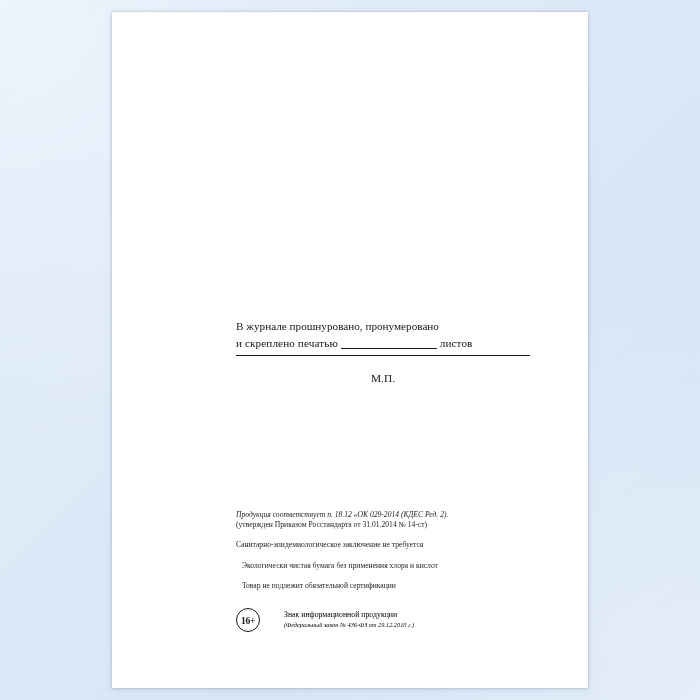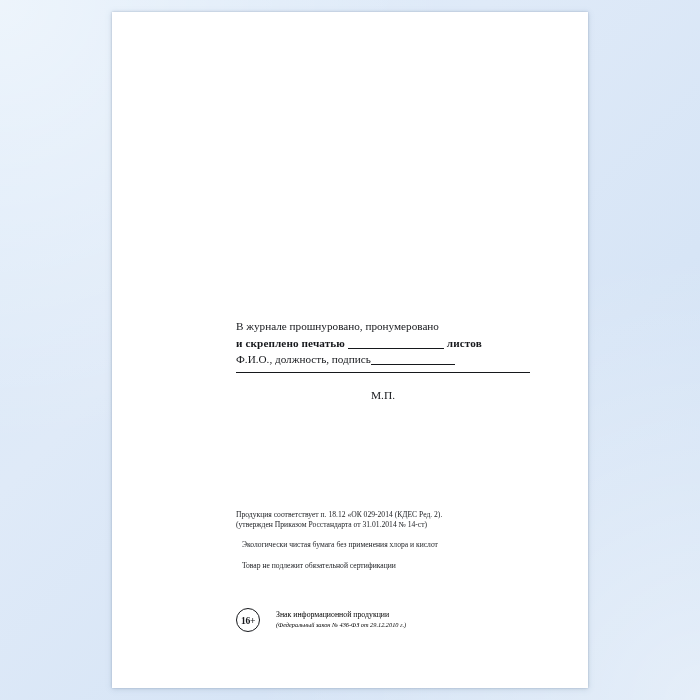--- a/index.html
+++ b/index.html
@@ -45,21 +45,21 @@
     left: 124px;
     top: 306px;
     width: 300px;
     font-size: 11.2px;
     line-height: 16.5px;
     color: #16181c;
   }
   .cert-line {
     white-space: nowrap;
   }
-  .cert-line.l2 { letter-spacing: 0.1px; font-weight: bold; }
+  .cert-line.l2 { letter-spacing: 0.1px; }
   .fill-short {
     display: inline-block;
     width: 96px;
     border-bottom: 1px solid #16181c;
     vertical-align: -2px;
   }
   .fill-tiny {
     display: inline-block;
     width: 26px;
     border-bottom: 1px solid #16181c;
@@ -105,55 +105,57 @@
     color: #1a1c20;
   }
   .legal-p {
     font-size: 7.6px;
     line-height: 10.2px;
     margin: 0 0 8px 0;
     white-space: nowrap;
   }
   .legal-p.tight {
     margin-bottom: 0;
+    font-style: italic;
   }
   .legal-p.italic {
   }
   .legal-p.single {
     margin-bottom: 10px;
   }
   .legal-p.indent {
     padding-left: 6px;
   }
 
   
   .age-row {
     position: absolute;
     left: 124px;
     top: 596px;
     display: flex;
     align-items: flex-start;
-    gap: 16px;
+    gap: 4px;
   }
   .age-badge {
     width: 22px;
     height: 22px;
     border: 1.3px solid #16181c;
     border-radius: 50%;
     display: flex;
     align-items: center;
     justify-content: center;
     font-size: 9.6px;
     font-weight: bold;
     letter-spacing: -0.3px;
     color: #16181c;
     flex: 0 0 auto;
   }
   .age-text {
     padding-top: 2px;
+    margin-left: 20px;
   }
   .age-title {
     font-size: 7.8px;
     line-height: 10px;
     white-space: nowrap;
   }
   .age-sub {
     font-size: 6.3px;
     line-height: 9px;
     font-style: italic;
@@ -169,33 +171,31 @@
     <div class="cert-block">
       <div class="cert-line">В журнале прошнуровано, пронумеровано</div>
 
       <div class="cert-line l2">
         <span>и скреплено печатью</span>
         <span class="fill-short"></span>
         <span>листов</span>
       </div>
 
 
-      <div class="cert-line">
-        <span>Ф.И.О., должность, подпись</span><span class="fill-fio"></span>
-      </div>
 
       <div class="rule-full"></div>
 
       <div class="mp">М.П.</div>
     </div>
 
     <div class="legal-block">
       <div class="legal-p tight">Продукция соответствует п. 18.12 «ОК 029-2014 (КДЕС Ред. 2).</div>
       <div class="legal-p italic single">(утвержден Приказом Росстандарта от 31.01.2014 № 14-ст)</div>
 
+      <div class="legal-p single">Санитарно-эпидемиологическое заключение не требуется</div>
       <div class="legal-p single indent">Экологически чистая бумага без применения хлора и кислот</div>
       <div class="legal-p single indent">Товар не подлежит обязательной сертификации</div>
     </div>
 
     <div class="age-row">
       <div class="age-badge">16+</div>
       <div class="age-text">
         <div class="age-title">Знак информационной продукции</div>
         <div class="age-sub">(Федеральный закон № 436-ФЗ от 29.12.2010 г.)</div>
       </div>

